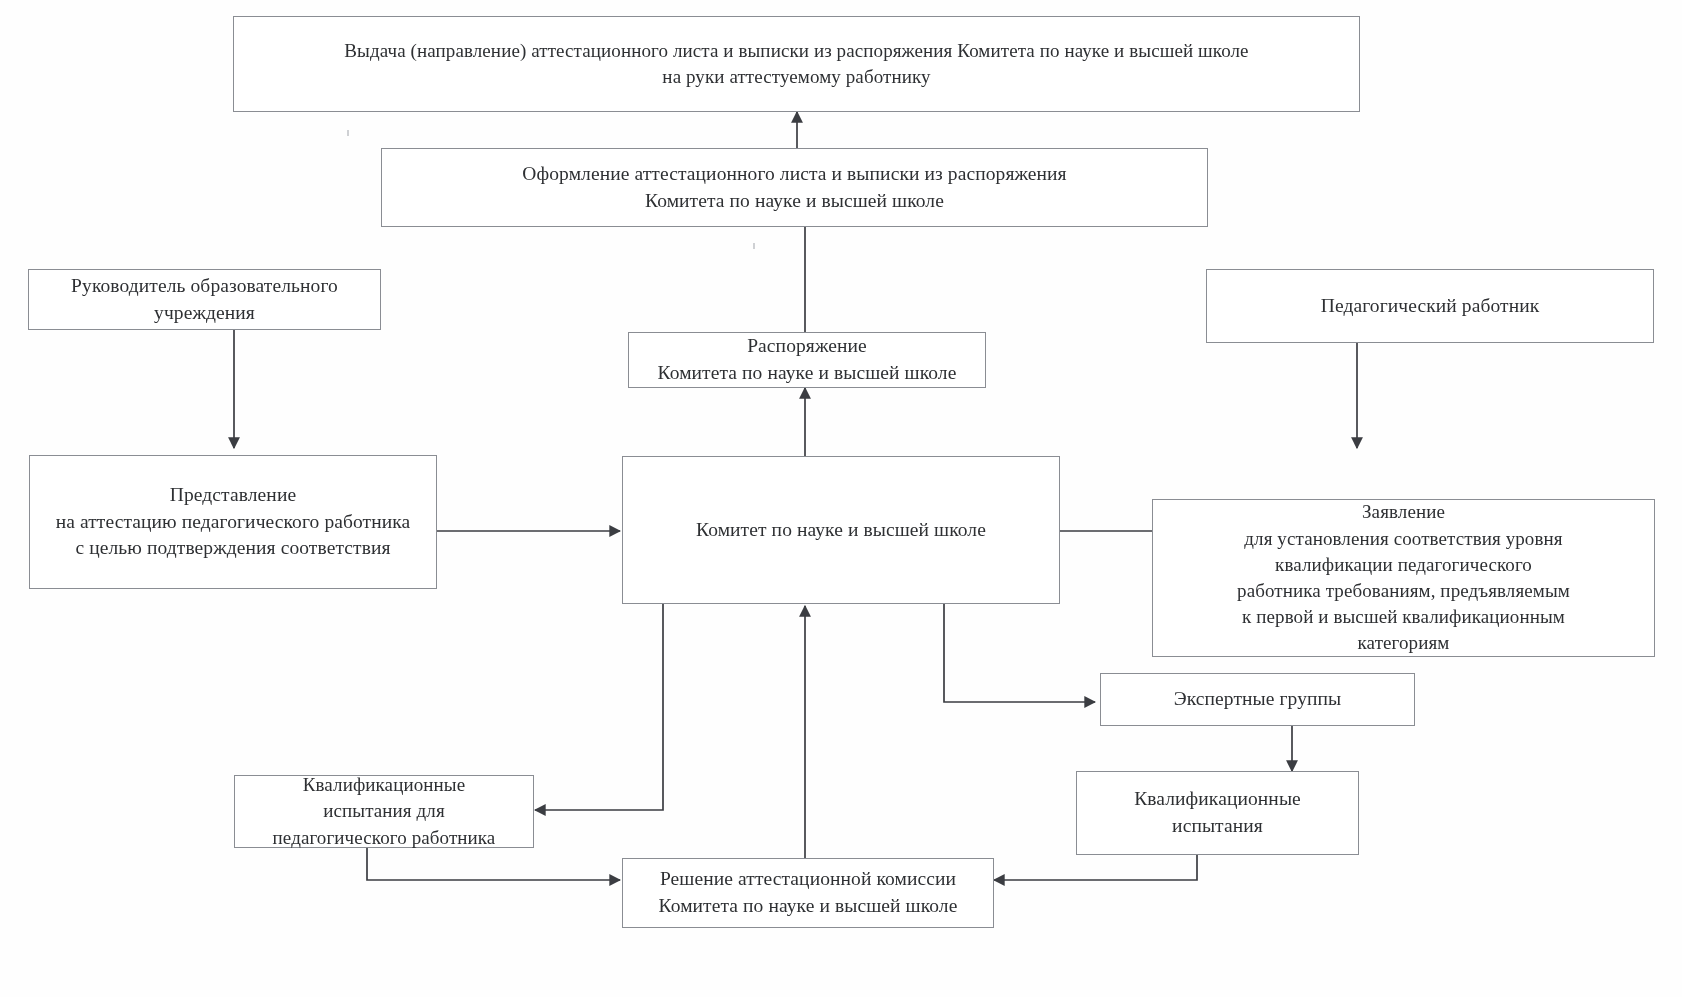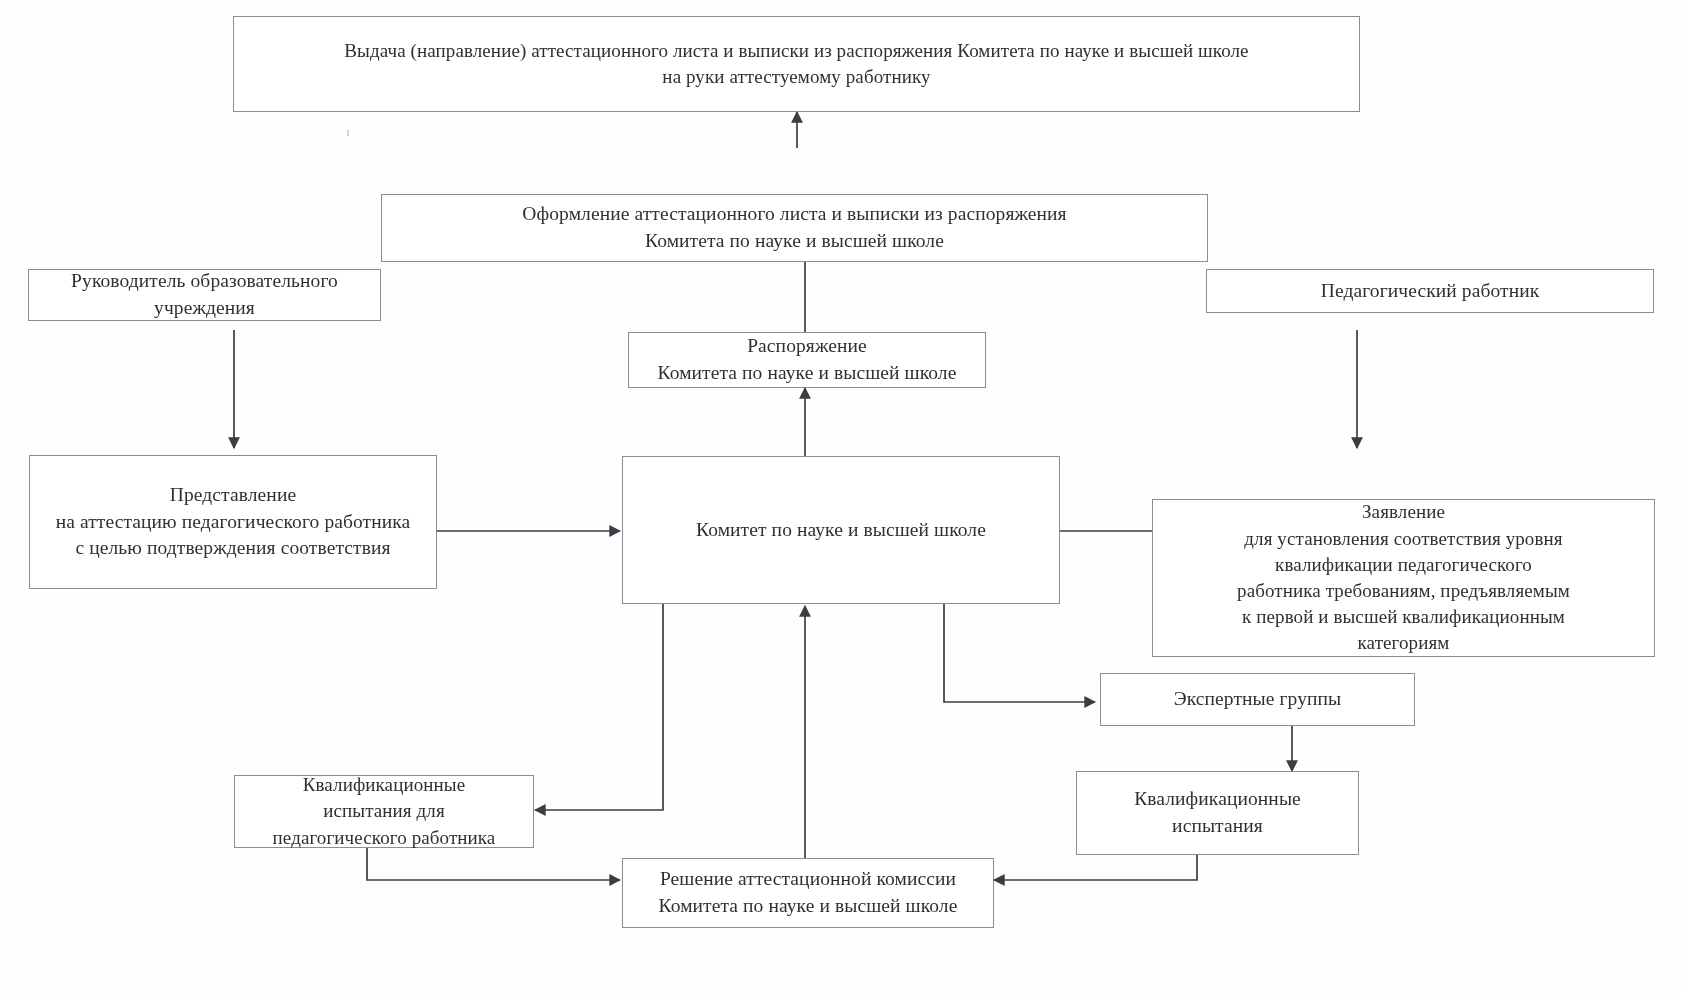--- a/index.html
+++ b/index.html
@@ -93,35 +93,35 @@
   <div class="speck" style="left:753px; top:243px;"></div>
   <div class="speck" style="left:347px; top:130px;"></div>
 
   <div class="box" style="left:233px; top:16px; width:1127px; height:96px; font-size:19px;">
     <span class="lines">
       <span class="ln">Выдача (направление) аттестационного листа и выписки из распоряжения Комитета по науке и высшей школе</span>
       <span class="ln">на руки аттестуемому работнику</span>
     </span>
   </div>
 
-  <div class="box" style="left:381px; top:148px; width:827px; height:68px;margin-top:46px;">
+  <div class="box" style="left:381px; top:148px; width:827px; height:79px;">
     <span class="lines">
       <span class="ln">Оформление аттестационного листа и выписки из распоряжения</span>
       <span class="ln">Комитета по науке и высшей школе</span>
     </span>
   </div>
 
-  <div class="box" style="left:28px; top:269px; width:353px; height:52px;">
+  <div class="box" style="left:28px; top:269px; width:353px; height:61px;">
     <span class="lines">
       <span class="ln">Руководитель образовательного</span>
       <span class="ln">учреждения</span>
     </span>
   </div>
 
-  <div class="box" style="left:1206px; top:269px; width:448px; height:44px;">
+  <div class="box" style="left:1206px; top:269px; width:448px; height:74px;">
     <span class="lines">
       <span class="ln">Педагогический работник</span>
     </span>
   </div>
 
   <div class="box" style="left:628px; top:332px; width:358px; height:56px;">
     <span class="lines">
       <span class="ln">Распоряжение</span>
       <span class="ln">Комитета по науке и высшей школе</span>
     </span>

